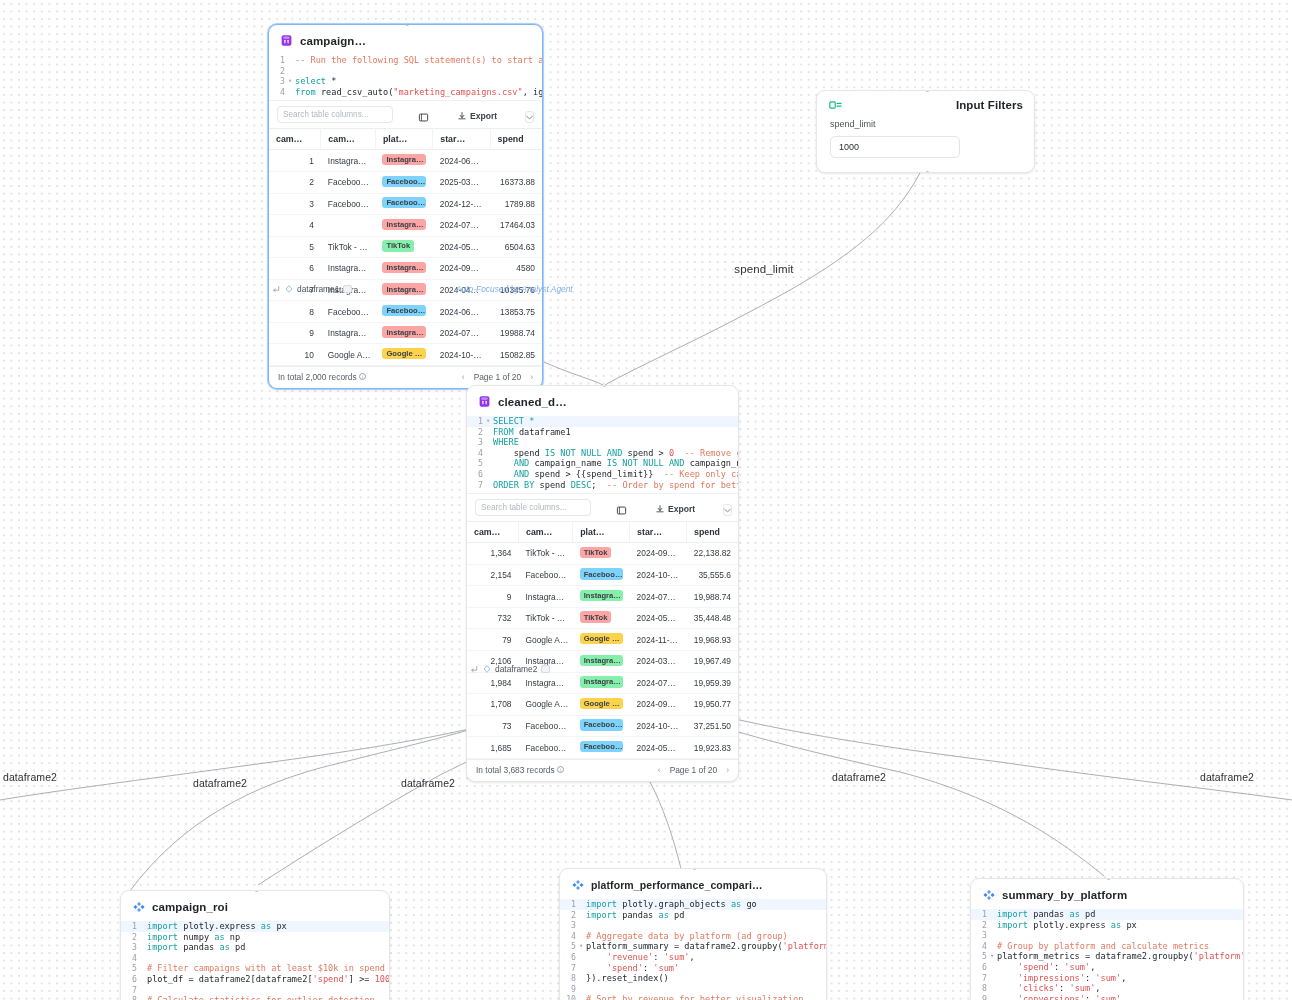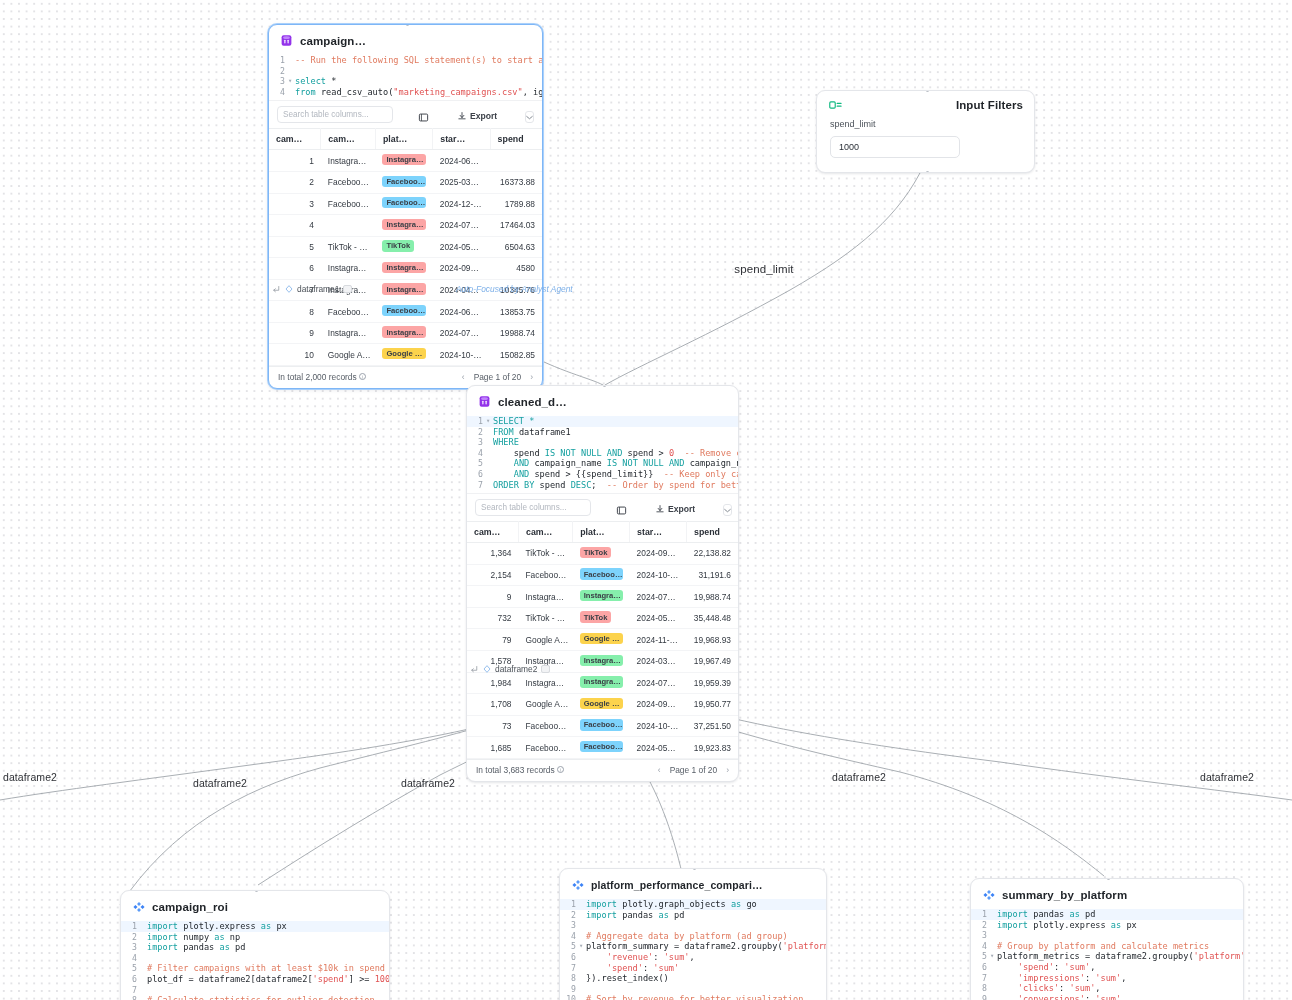--- a/index.html
+++ b/index.html
@@ -474,21 +474,21 @@
             <td>TikTok - …</td>
             <td><span class="badge b-tt-red">TikTok</span></td>
             <td>2024-09…</td>
             <td class="num">22,138.82</td>
           </tr>
           <tr>
             <td class="num">2,154</td>
             <td>Faceboo…</td>
             <td><span class="badge b-fb-blue">Faceboo…</span></td>
             <td>2024-10-…</td>
-            <td class="num">31,191.6</td>
+            <td class="num">35,555.6</td>
           </tr>
           <tr>
             <td class="num">9</td>
             <td>Instagra…</td>
             <td><span class="badge b-ig-green">Instagra…</span></td>
             <td>2024-07…</td>
             <td class="num">19,988.74</td>
           </tr>
           <tr>
             <td class="num">732</td>
@@ -498,21 +498,21 @@
             <td class="num">35,448.48</td>
           </tr>
           <tr>
             <td class="num">79</td>
             <td>Google A…</td>
             <td><span class="badge b-gg-yellow">Google …</span></td>
             <td>2024-11-…</td>
             <td class="num">19,968.93</td>
           </tr>
           <tr>
-            <td class="num">1,578</td>
+            <td class="num">2,106</td>
             <td>Instagra…</td>
             <td><span class="badge b-ig-green">Instagra…</span></td>
             <td>2024-03…</td>
             <td class="num">19,967.49</td>
           </tr>
           <tr>
             <td class="num">1,984</td>
             <td>Instagra…</td>
             <td><span class="badge b-ig-green">Instagra…</span></td>
             <td>2024-07…</td>

